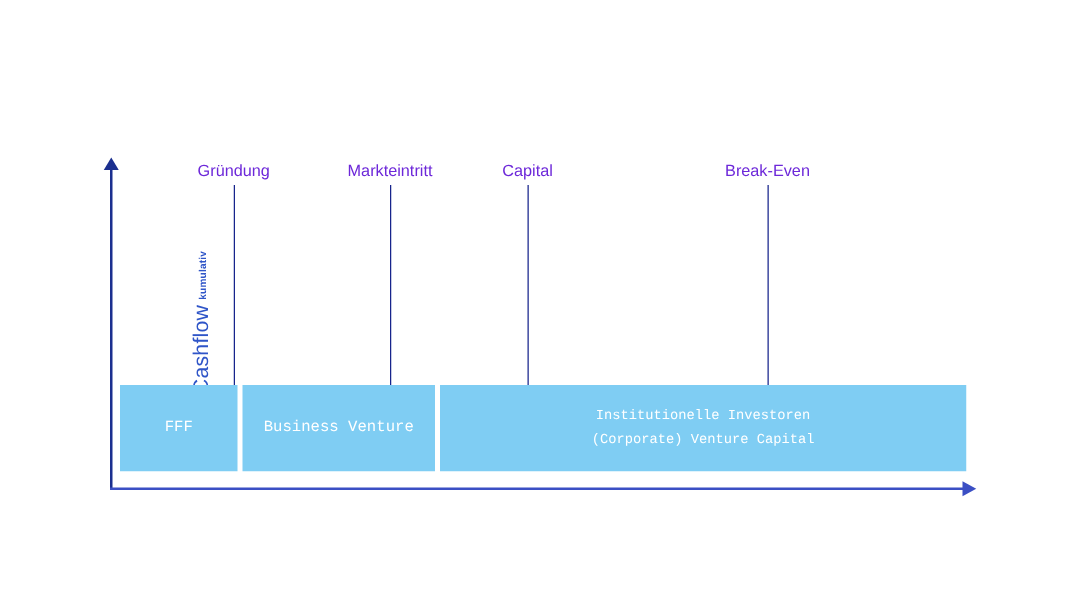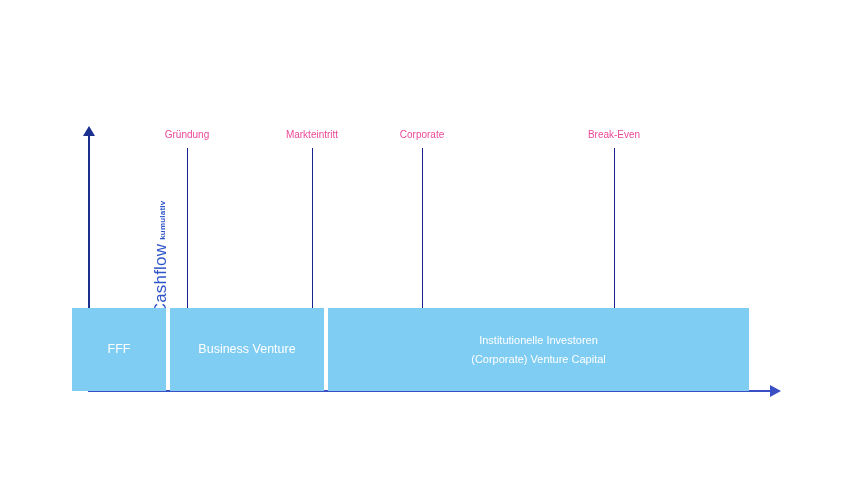--- a/index.html
+++ b/index.html
@@ -90,41 +90,42 @@
   .milestone {
     position: absolute;
     top: 130px;
   }
   .milestone-label {
     position: absolute;
     top: 0;
     left: 50%;
     transform: translateX(-50%);
     white-space: nowrap;
-    font-size: 10px;
-    color: #ec4899;
+    font-size: 13px;
+    color: #6d28d9;
     line-height: 1;
   }
   .milestone-tick {
     position: absolute;
     top: 18px;
     left: 50%;
     margin-left: -0.5px;
     width: 1.4px;
     height: 160px;
     background: #17248c;
   }
 
   
   .bar {
     position: absolute;
-    left: 72px;
+    left: 96px;
     top: 308px;
     width: 677px;
-    height: 83px;
+    height: 69px;
+    font-family: Liberation Mono, monospace;
   }
   .bar-segment {
     position: absolute;
     top: 0;
     height: 100%;
     background: #7fcdf3;
     display: flex;
     align-items: center;
     justify-content: center;
     box-sizing: border-box;
@@ -160,21 +161,21 @@
     <span class="milestone-label">Gründung</span>
     <span class="milestone-tick"></span>
   </div>
 
   <div class="milestone" id="ms-1" style="left: 312px;">
     <span class="milestone-label">Markteintritt</span>
     <span class="milestone-tick"></span>
   </div>
 
   <div class="milestone" id="ms-2" style="left: 422px;">
-    <span class="milestone-label">Corporate</span>
+    <span class="milestone-label">Capital</span>
     <span class="milestone-tick"></span>
   </div>
 
   <div class="milestone" id="ms-3" style="left: 614px;">
     <span class="milestone-label">Break-Even</span>
     <span class="milestone-tick"></span>
   </div>
 
   <div class="bar">
 

